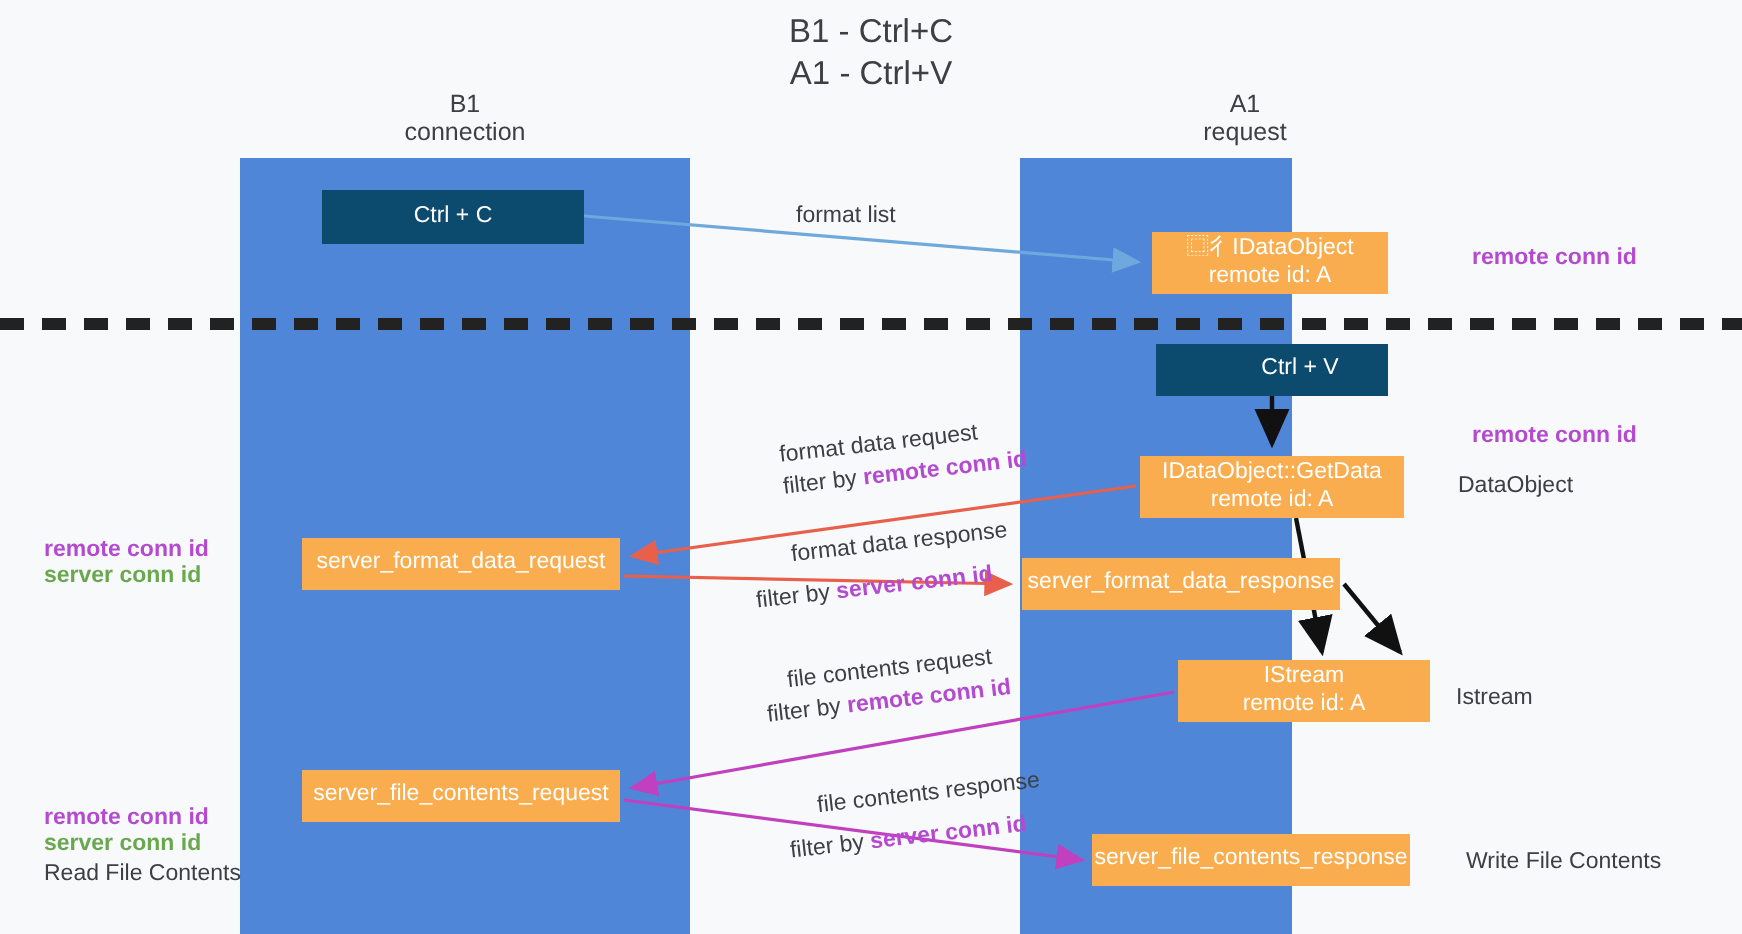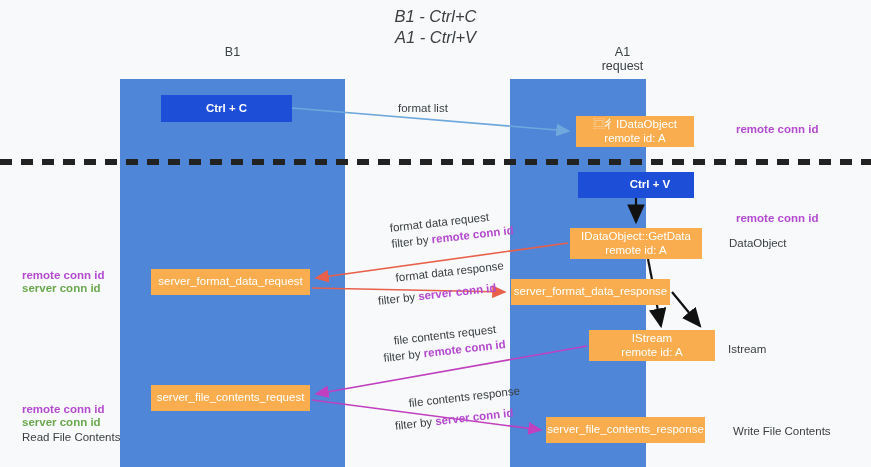--- a/index.html
+++ b/index.html
@@ -22,31 +22,31 @@
   .lane-title{
     position:absolute;text-align:center;color:#3c4043;
     font-size:12.5px;line-height:14px;
   }
   #title-b1{left:120px;top:45px;width:225px;}
   #title-a1{left:510px;top:45px;width:225px;}
 
   
   #diagram-title{
     position:absolute;left:0;top:6px;width:871px;text-align:center;
-    color:#3c4043;font-size:16.5px;line-height:21px;font-style:italic;
+    color:#3c4043;font-size:16.5px;line-height:21px;
   }
 
   
   .node{
     position:absolute;box-sizing:border-box;
     display:flex;flex-direction:column;align-items:center;justify-content:center;
     color:#ffffff;font-size:11.5px;line-height:13.5px;text-align:center;
     padding:2px 4px;
   }
-  .node.green{background:#1d4ed8;font-weight:bold;}
+  .node.green{background:#0c4a6e;}
   .node.orange{background:#f9ad4e;}
   .node .l2{font-size:11.5px;text-align:center;}
 
   #node-ctrlc{left:161px;top:95px;width:131px;height:27px;}
   #node-idataobject{left:576px;top:116px;width:118px;height:31px;}
   #node-ctrlv{left:578px;top:172px;width:116px;height:26px;padding-left:32px;}
   #node-getdata{left:570px;top:228px;width:132px;height:31px;}
   #node-fmt-req{left:151px;top:269px;width:159px;height:26px;}
   #node-fmt-resp{left:511px;top:279px;width:159px;height:26px;}
   #node-istream{left:589px;top:330px;width:126px;height:31px;}
@@ -88,20 +88,21 @@
   <div id="diagram-title">
     <div>B1 - Ctrl+C</div>
     <div>A1 - Ctrl+V</div>
   </div>
 
   <div class="lane" id="lane-b1"></div>
   <div class="lane" id="lane-a1"></div>
 
   <div class="lane-title" id="title-b1">
     <div>B1</div>
+    <div>connection</div>
   </div>
   <div class="lane-title" id="title-a1">
     <div>A1</div>
     <div>request</div>
   </div>
 
   <svg class="layer">
     <defs>
       <marker id="ah-blue" markerWidth="9" markerHeight="8" refX="8" refY="4" orient="auto">
         <path d="M0,0 L9,4 L0,8 z" fill="#6fa8dc"></path>

